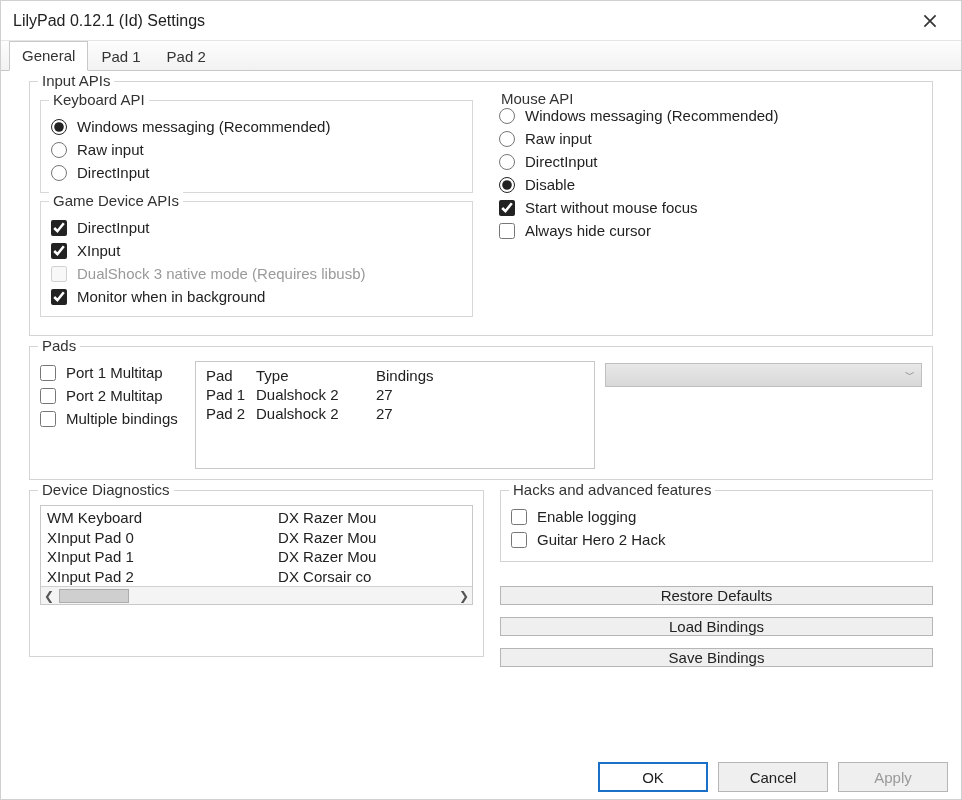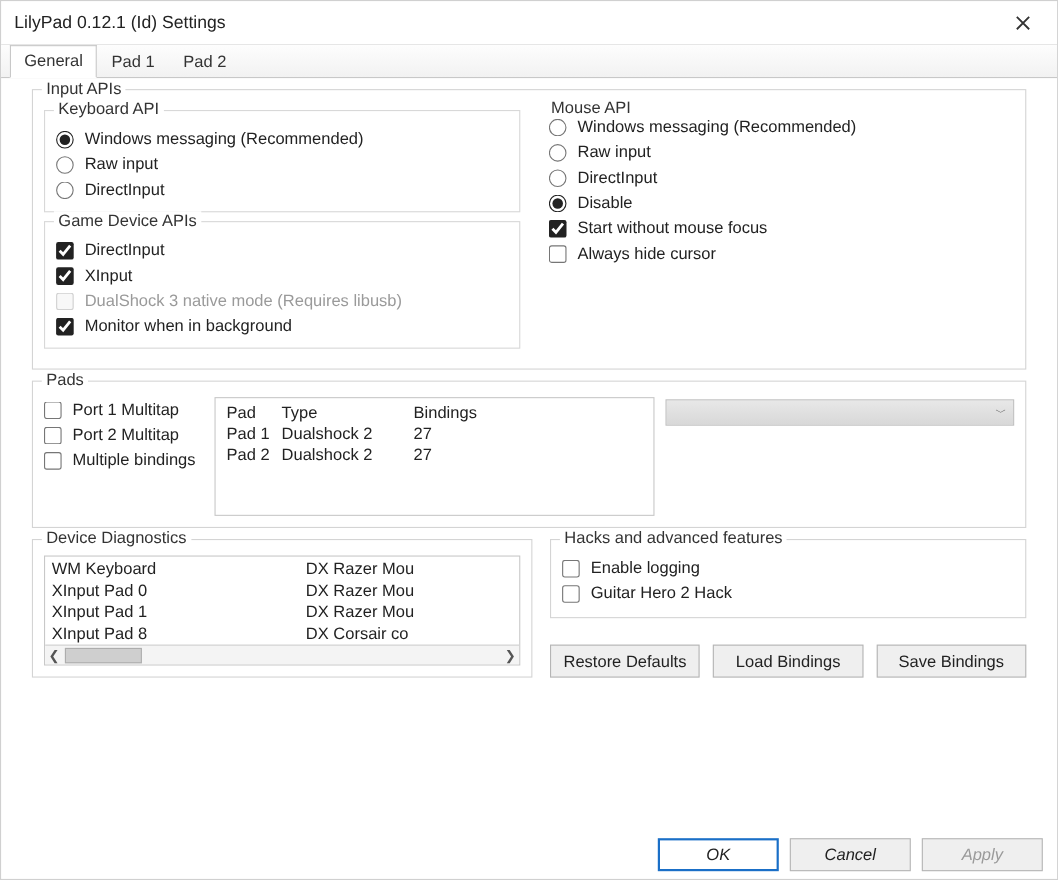--- a/index.html
+++ b/index.html
@@ -138,32 +138,32 @@
     padding:0 3px;
   }
   .hscroll .thumb {
     position:absolute; left:18px; top:2px; height:14px; width:70px;
     background:#cfcfcf; border:1px solid #adadad;
   }
   .hscroll .arr { font-size:12px; color:#555; }
 
   .hacks-right { flex:1; display:flex; flex-direction:column; gap:10px; }
 
-  .btnrow { display:flex; gap:12px; margin-top:4px; }
+  .btnrow { display:flex; gap:12px; margin-top:4px;flex-direction:column; }
   .btn {
     flex:1; height:30px;
     background:#efefef; border:1px solid #b5b5b5;
     font-size:15px; color:#222;
     display:flex; align-items:center; justify-content:center;
   }
 
   
   .footer {
     position:absolute; right:14px; bottom:8px;
-    display:flex; gap:10px;font-style:italic;
+    display:flex; gap:10px;
   }
   .footer .btn { width:110px; flex:none; }
   .footer .btn.primary { border:2px solid #1a6fc7; background:#fff; }
   .footer .btn.disabled { color:#9a9a9a; }
 
   .diag-line { line-height:1.3; }
 </style>
 </head>
 <body>
 
@@ -309,21 +309,21 @@
 
   <div class="bottom">
     <div class="group" style="flex:1;min-width:0">
       <span class="legend">Device Diagnostics</span>
       <div class="diag">
         <div class="cols">
           <div class="colA">
             <div class="diag-line">WM Keyboard</div>
             <div class="diag-line">XInput Pad 0</div>
             <div class="diag-line">XInput Pad 1</div>
-            <div class="diag-line">XInput Pad 8</div>
+            <div class="diag-line">XInput Pad 2</div>
             <div class="diag-line">XInput Pad 3</div>
           </div>
           <div class="colB">
             <div class="diag-line">DX Razer Mou</div>
             <div class="diag-line">DX Razer Mou</div>
             <div class="diag-line">DX Razer Mou</div>
             <div class="diag-line">DX Corsair co</div>
             <div class="diag-line">DX HID-comp</div>
           </div>
         </div>

